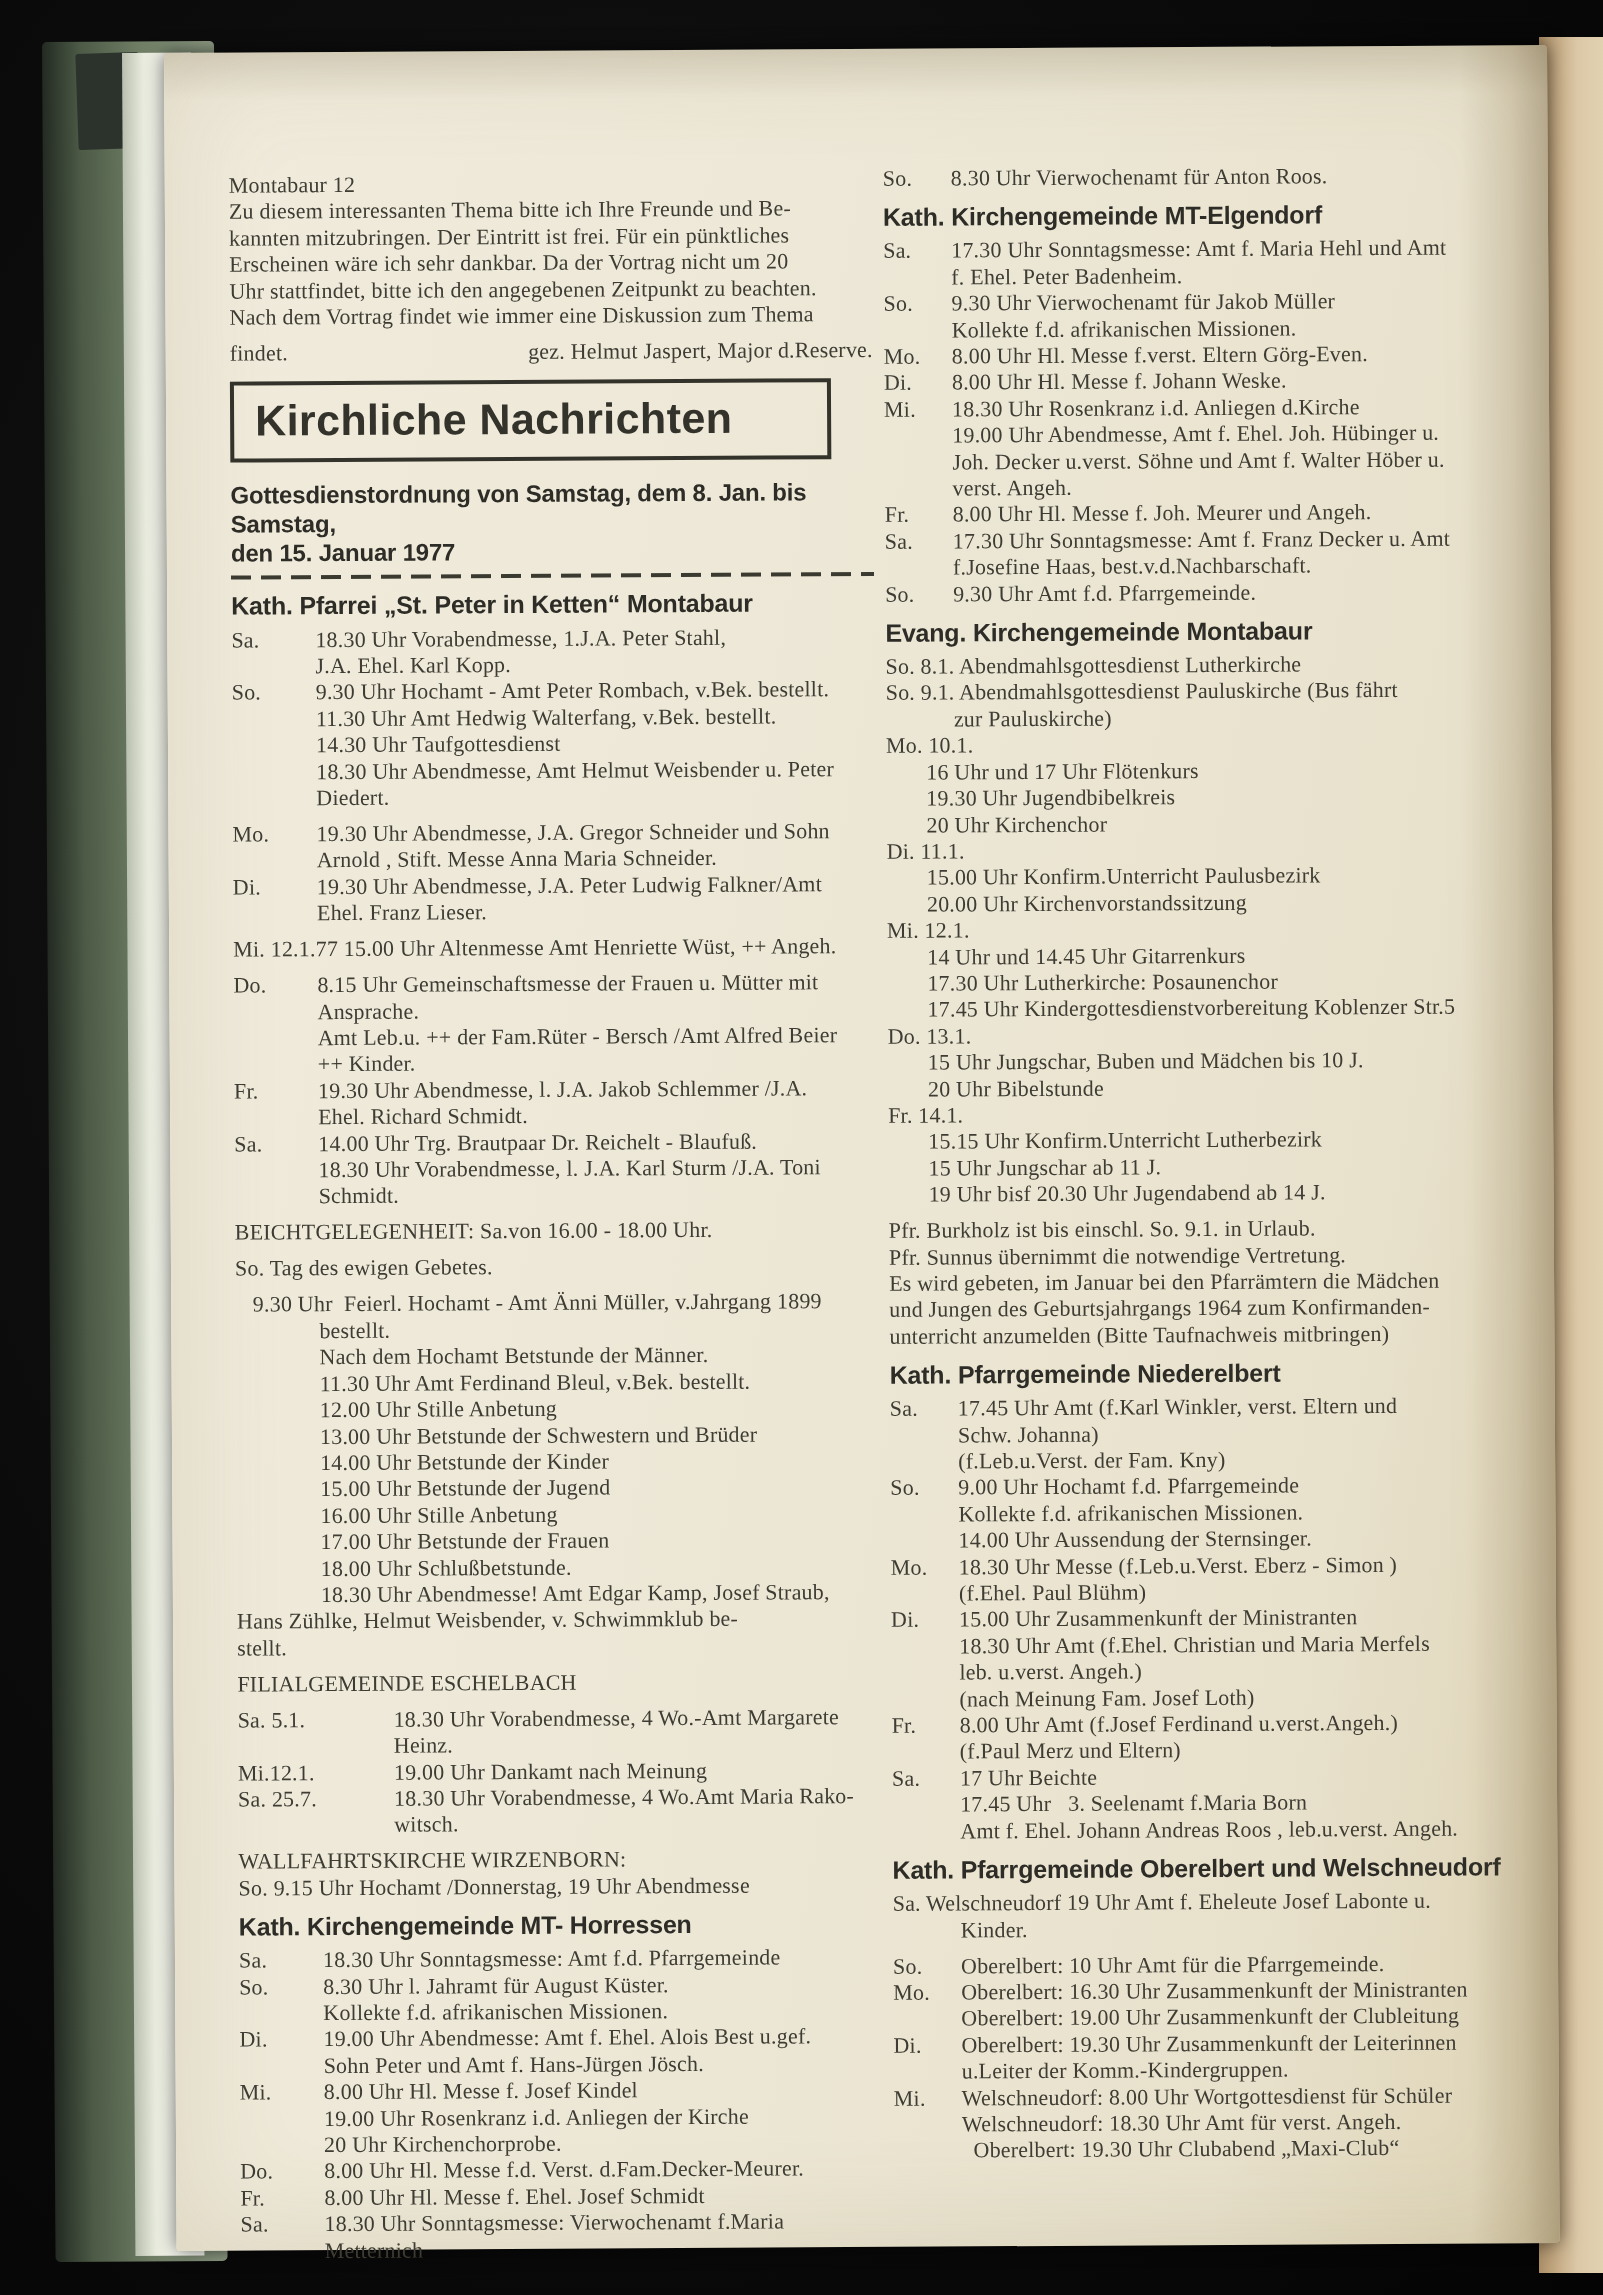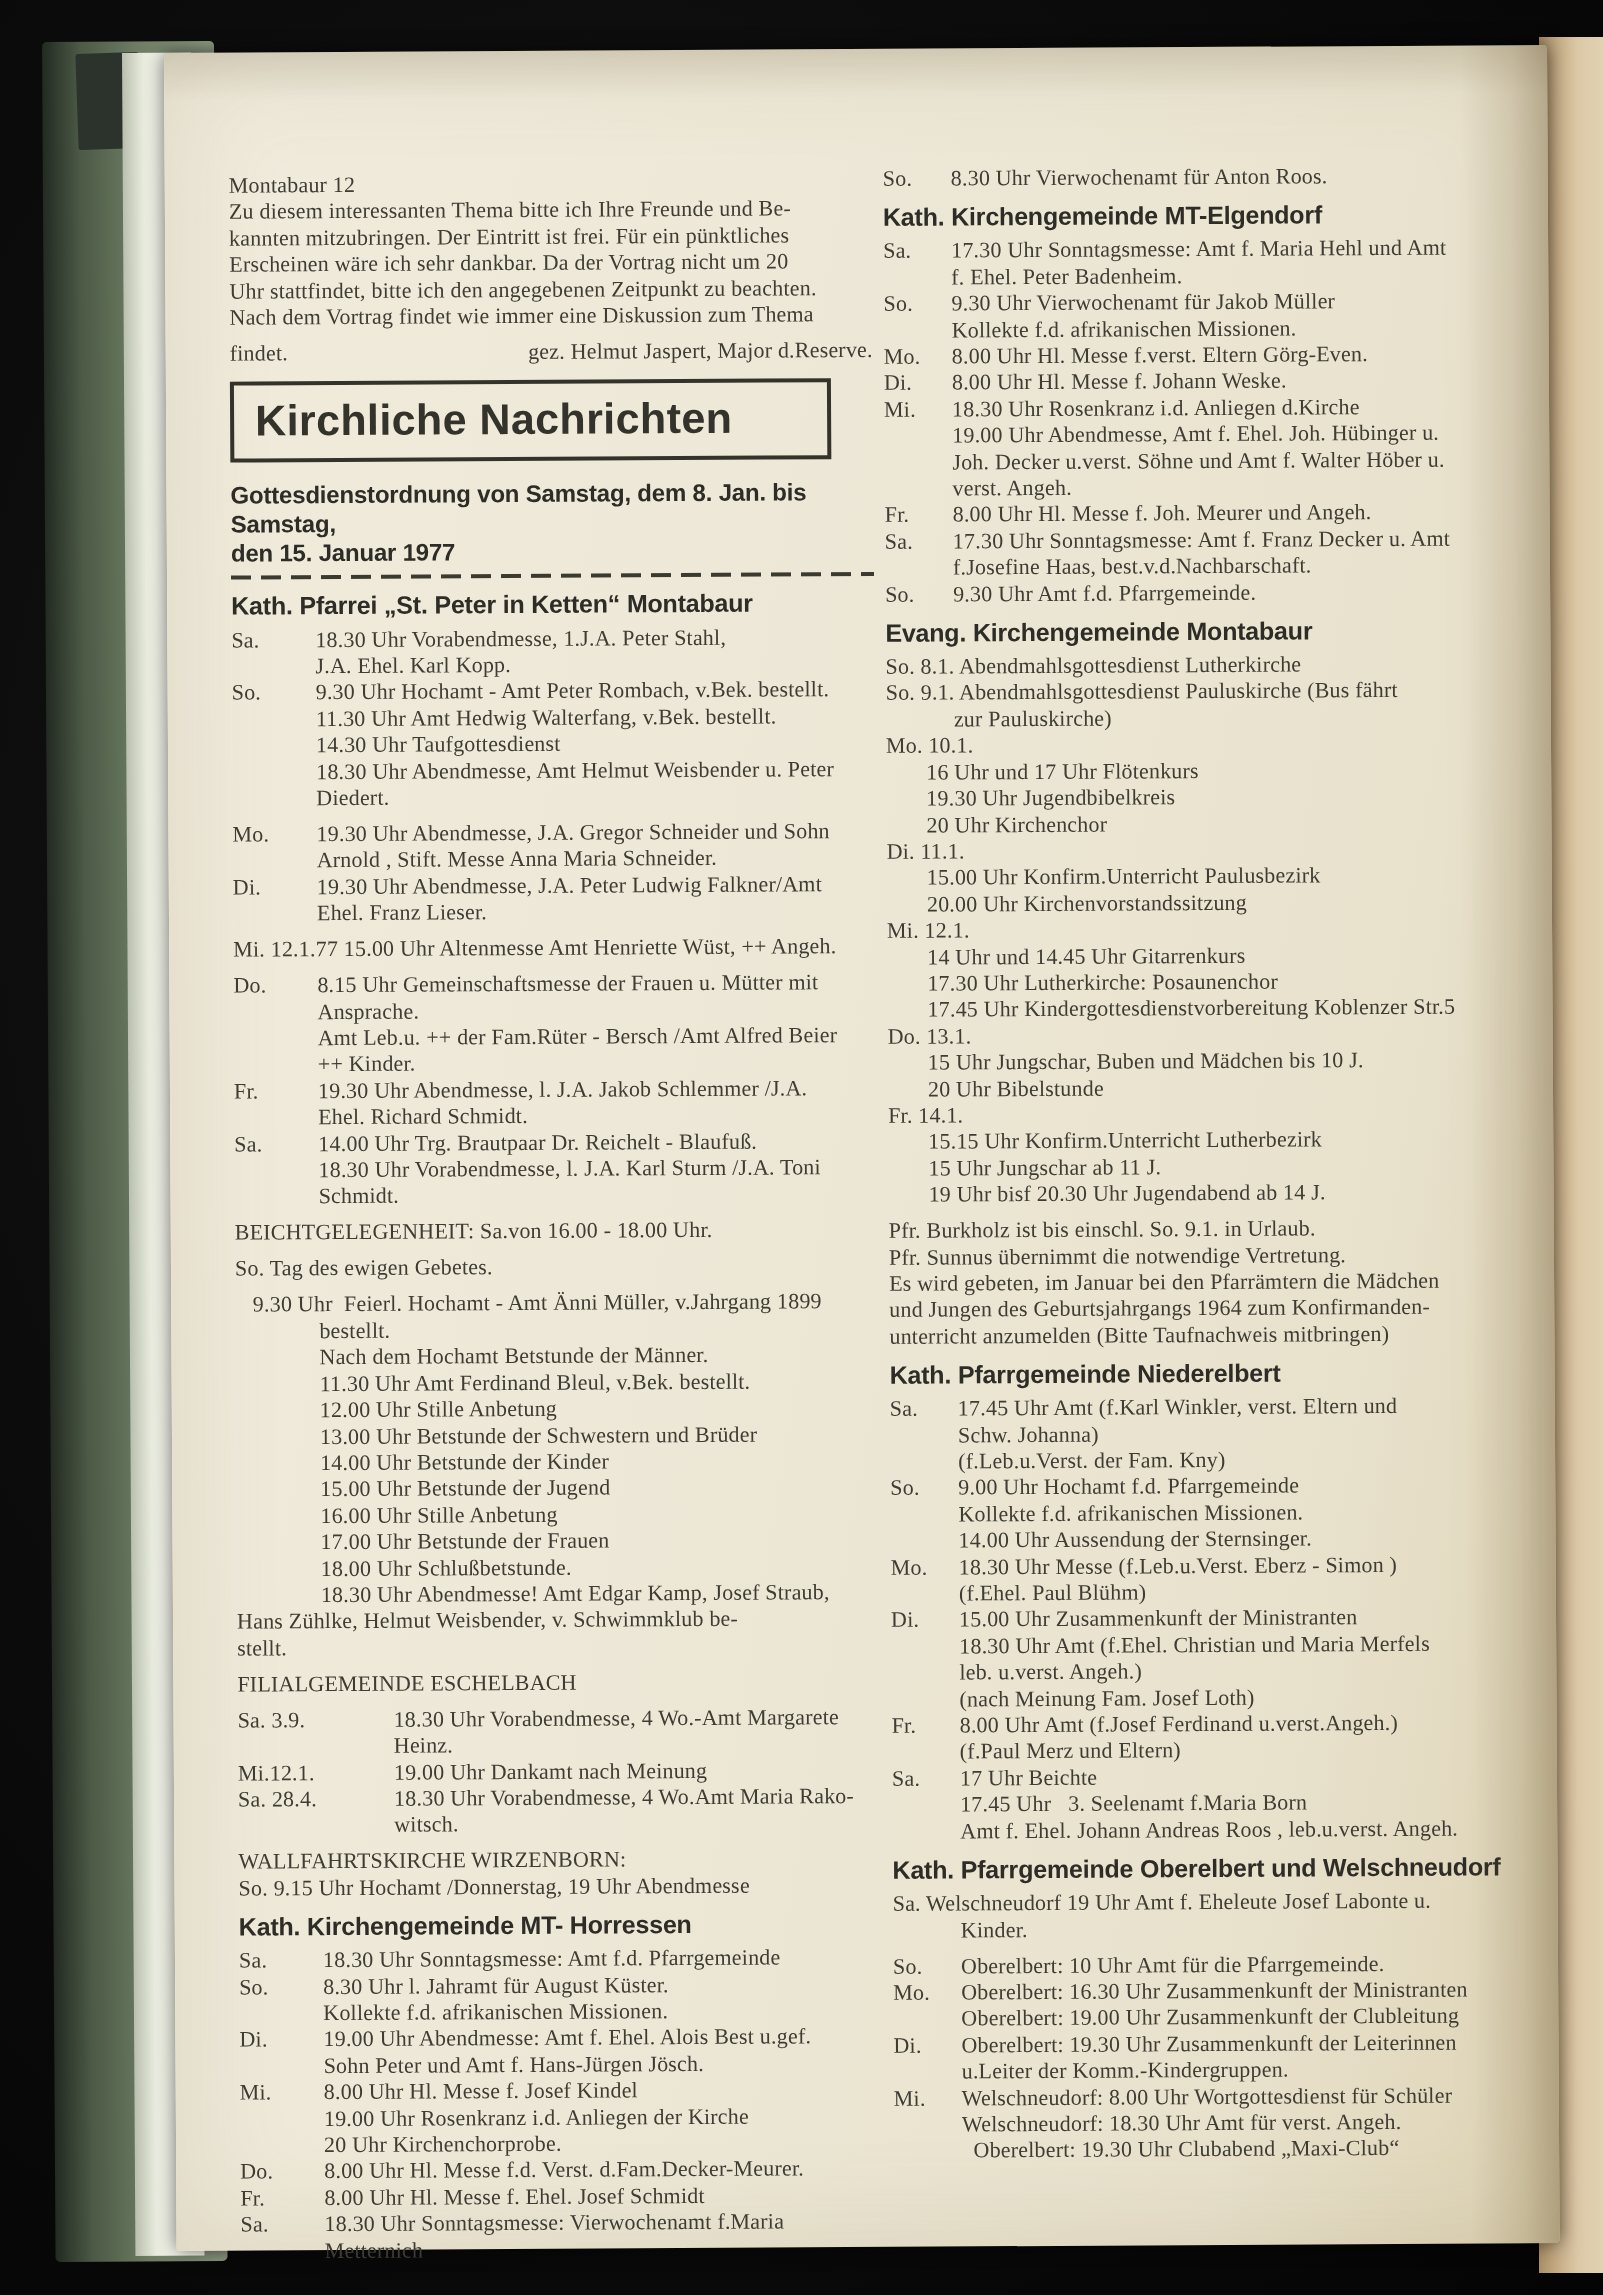--- a/index.html
+++ b/index.html
@@ -181,34 +181,34 @@
         <div class="line i2">18.00 Uhr Schlußbetstunde.</div>
         <div class="line i2">18.30 Uhr Abendmesse! Amt Edgar Kamp, Josef Straub,</div>
         <div class="line i0">Hans Zühlke, Helmut Weisbender, v. Schwimmklub be-</div>
         <div class="line i0">stellt.</div>
       </div>
       <div class="block para">
         <div class="line">FILIALGEMEINDE ESCHELBACH</div>
       </div>
       <div class="block entries" style="--lblw: 156px;">
         <div class="entry">
-          <span class="lbl line">Sa. 3.9.</span>
+          <span class="lbl line">Sa. 5.1.</span>
           <div class="txt">
             <div class="line">18.30 Uhr Vorabendmesse, 4 Wo.-Amt Margarete</div>
             <div class="line">Heinz.</div>
           </div>
         </div>
         <div class="entry">
           <span class="lbl line">Mi.12.1.</span>
           <div class="txt">
             <div class="line">19.00 Uhr Dankamt nach Meinung</div>
           </div>
         </div>
         <div class="entry">
-          <span class="lbl line">Sa. 28.4.</span>
+          <span class="lbl line">Sa. 25.7.</span>
           <div class="txt">
             <div class="line">18.30 Uhr Vorabendmesse, 4 Wo.Amt Maria Rako-</div>
             <div class="line">witsch.</div>
           </div>
         </div>
       </div>
       <div class="block para">
         <div class="line">WALLFAHRTSKIRCHE WIRZENBORN:</div>
         <div class="line">So. 9.15 Uhr Hochamt /Donnerstag, 19 Uhr Abendmesse</div>
       </div>

